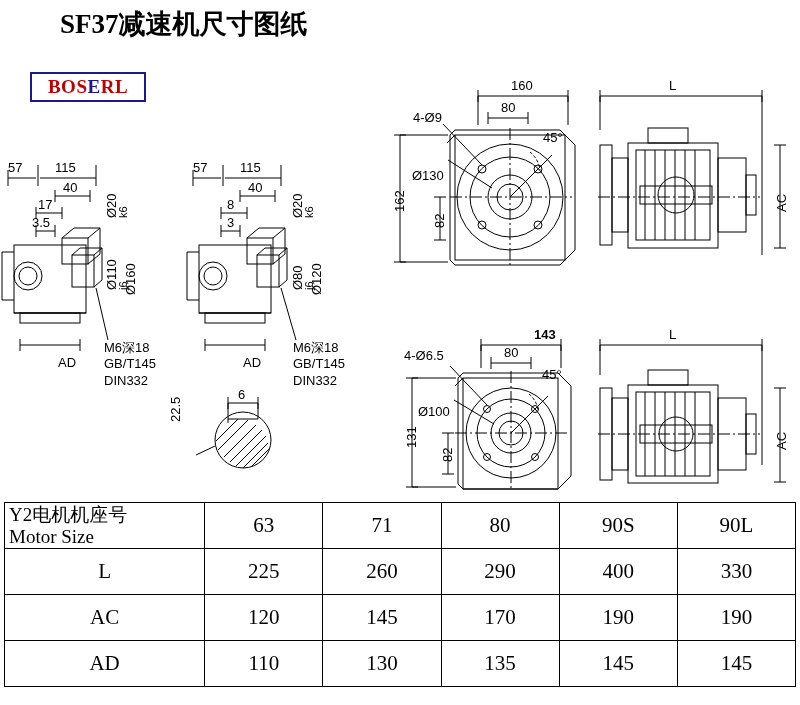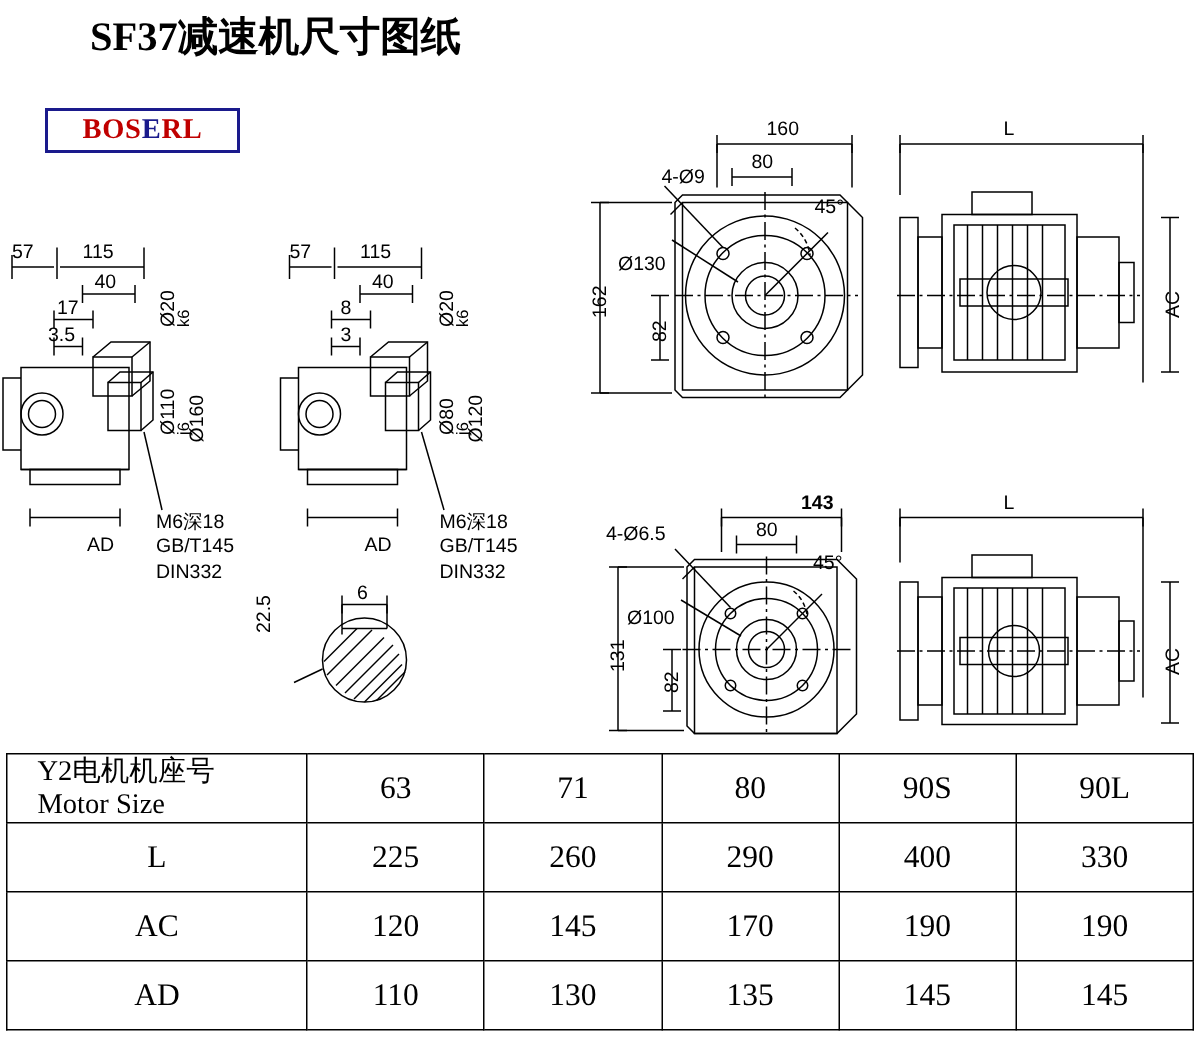--- a/index.html
+++ b/index.html
@@ -14,21 +14,21 @@
   .abs{position:absolute;}
   .title{
     left:60px;top:6px;
     font-size:27px;font-weight:bold;
     font-family:"Liberation Serif", serif;
     letter-spacing:0px;
     white-space:nowrap;
   }
   .logo-box{
     left:30px;top:72px;
-    width:130px;height:30px;
+    width:116px;height:30px;
     border:2px solid #1a1a8c;
     box-sizing:border-box;
     display:flex;align-items:center;justify-content:center;
   }
   .logo-text{
     font-family:"Liberation Serif", serif;
     font-weight:bold;font-size:19px;
     color:#c00000;
     letter-spacing:0.5px;
   }
@@ -57,21 +57,21 @@
     text-align:center;
     font-size:21px;
     font-family:"Liberation Serif", serif;
     height:45px;
     padding:0;
   }
   table.spec td.head-label{
     font-size:19px;
     line-height:22px;
     text-align:left;
-    padding-left:20px;
+    padding-left:4px;
   }
   table.spec col.c0{width:200px;}
   table.spec col.cx{width:118px;}
   .lbl-cn{font-family:"Liberation Serif", serif;}
 </style>
 </head>
 <body>
 
 <div class="abs title lbl-cn">SF37减速机尺寸图纸</div>
 
@@ -333,21 +333,21 @@
 <div class="abs dim" style="left:293px;top:339px;">M6深18</div>
 <div class="abs dim" style="left:293px;top:356px;">GB/T145</div>
 <div class="abs dim" style="left:293px;top:373px;">DIN332</div>
 
 <div class="abs dim" style="left:238px;top:387px;">6</div>
 <div class="abs dim rot" style="left:168px;top:422px;">22.5</div>
 
 <div class="abs dim" style="left:511px;top:78px;">160</div>
 <div class="abs dim" style="left:501px;top:100px;">80</div>
 <div class="abs dim" style="left:669px;top:78px;">L</div>
-<div class="abs dim" style="left:413px;top:110px;margin-left:28px;">4-Ø9</div>
+<div class="abs dim" style="left:413px;top:110px;">4-Ø9</div>
 <div class="abs dim" style="left:543px;top:130px;">45°</div>
 <div class="abs dim" style="left:412px;top:168px;">Ø130</div>
 <div class="abs dim rot" style="left:392px;top:212px;">162</div>
 <div class="abs dim rot" style="left:432px;top:228px;">82</div>
 <div class="abs dim rot" style="left:774px;top:212px;">AC</div>
 
 <div class="abs dim" style="left:534px;top:327px;font-weight:bold;">143</div>
 <div class="abs dim" style="left:504px;top:345px;">80</div>
 <div class="abs dim" style="left:669px;top:327px;">L</div>
 <div class="abs dim" style="left:404px;top:348px;">4-Ø6.5</div>

